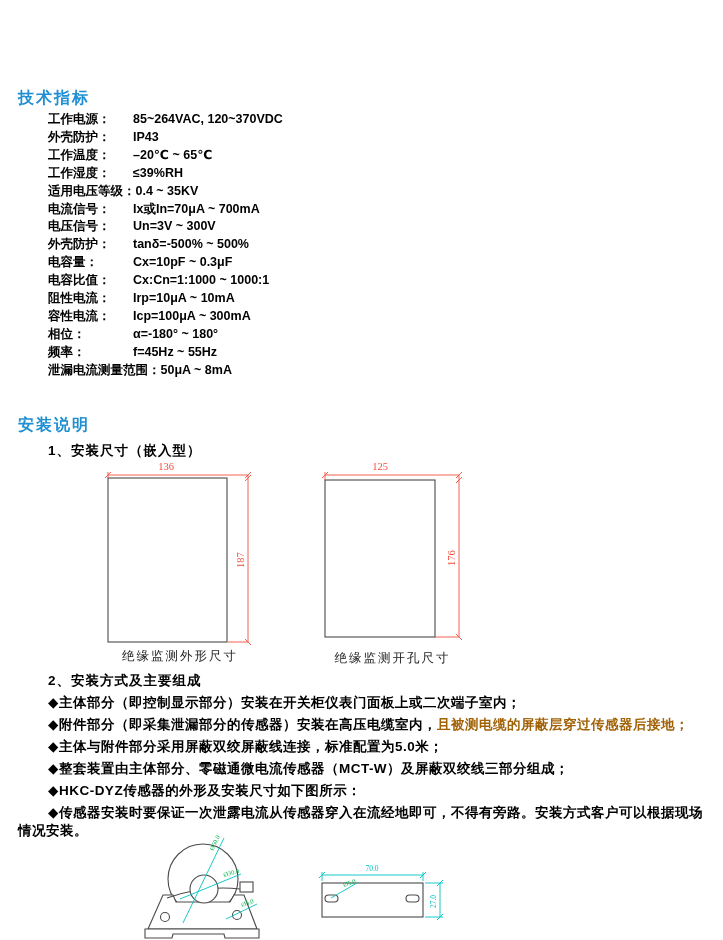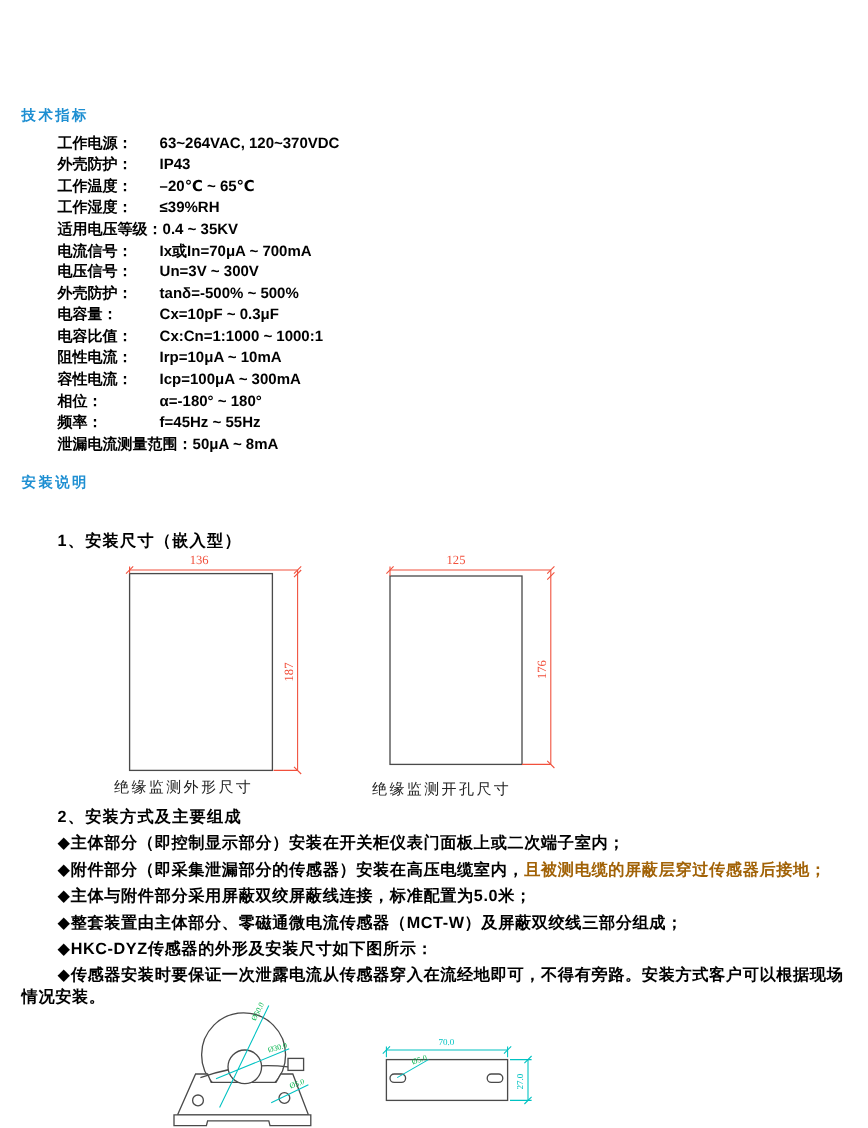--- a/index.html
+++ b/index.html
@@ -2,56 +2,56 @@
 <html><head>
 <meta charset="utf-8">
 <style>
   * { margin:0; padding:0; box-sizing:border-box; }
   html,body { background:#ffffff; }
   .page {
     position:relative; width:723px; height:940px; background:#fff; overflow:hidden;
     font-family:"Liberation Sans","DejaVu Sans",sans-serif; color:#000;
   }
   .sec-title {
-    position:absolute; left:18px; font-size:12px; font-weight:bold;
+    position:absolute; left:18px; font-size:16px; font-weight:bold;
     color:#1e8fd2; letter-spacing:2px;text-align:right;
   }
   .spec-list { position:absolute; left:48px; top:111px; font-size:12.5px; font-weight:bold; }
   .spec-row { display:flex; line-height:17.9px; white-space:nowrap; }
   .spec-label { min-width:85px; }
   .sub-title { position:absolute; left:48px; font-size:13.5px; font-weight:bold; letter-spacing:1px; }
   .drawing { position:absolute; }
   .cad-line { stroke:#4a4a4a; stroke-width:1.1; fill:#fff; }
   .cad-line-nf { stroke:#4a4a4a; stroke-width:1.1; fill:none; }
   .dim-red { stroke:#f1503c; stroke-width:0.9; fill:none; }
   .dim-red-text { fill:#f1503c; font-family:"Liberation Serif",serif; font-size:10.5px; }
   .dim-cyan { stroke:#00c2c2; stroke-width:0.9; fill:none; }
   .dim-cyan-text { fill:#00c2c2; font-family:"Liberation Serif",serif; font-size:7.5px; }
   .dim-green-text { fill:#00b44b; font-family:"Liberation Serif",serif; font-size:6.5px; }
   .caption {
-    position:absolute; text-align:left; font-family:"Liberation Serif","DejaVu Serif",serif;
+    position:absolute; text-align:center; font-family:"Liberation Serif","DejaVu Serif",serif;
     font-size:12.5px; color:#222; letter-spacing:2px;
   }
   .method { position:absolute; left:18px; top:672px; width:697px; font-size:13.5px; font-weight:bold; }
   .method-title { margin-left:30px; line-height:18px; margin-bottom:4px; letter-spacing:1px; }
   .bullet { margin-left:30px; line-height:18px; margin-bottom:4px; letter-spacing:0.5px; }
   .bullet-wrap { margin-left:0; text-indent:30px; line-height:17.5px; margin-bottom:12px; letter-spacing:0.5px; }
   .red-text { color:#a16207; }
 </style>
 </head>
 <body>
 
 <div class="page">
 
   <div class="sec-title" style="top:88px;">技术指标</div>
 
   <div class="spec-list">
     <div class="spec-row">
         <span class="spec-label">工作电源：</span>
-        <span>63~264VAC, 120~370VDC</span>
+        <span>85~264VAC, 120~370VDC</span>
       </div>
     <div class="spec-row">
         <span class="spec-label">外壳防护：</span>
         <span>IP43</span>
       </div>
     <div class="spec-row">
         <span class="spec-label">工作温度：</span>
         <span>–20℃ ~ 65℃</span>
       </div>
     <div class="spec-row">
@@ -97,21 +97,21 @@
     <div class="spec-row">
         <span class="spec-label">频率：</span>
         <span>f=45Hz ~ 55Hz</span>
       </div>
     <div class="spec-row">
         <span class="spec-label">泄漏电流测量范围：</span>
         <span>50μA ~ 8mA</span>
       </div>
   </div>
 
-  <div class="sec-title" style="top:394px;">安装说明</div>
+  <div class="sec-title" style="top:415px;">安装说明</div>
   <div class="sub-title" style="top:442px;">1、安装尺寸（嵌入型）</div>
 
   <svg class="drawing" style="left:95px; top:455px;" width="170" height="200" viewBox="0 0 170 200">
     <rect class="cad-line" x="13" y="23" width="119" height="164"></rect>
     <path class="dim-red" d="M13,23 L13,17 M13,20 L153,20 M153,20 L153,187 M133,187 L153,187"></path>
     <path class="dim-red" d="M10,23 L16,17 M150,23 L156,17 M150,26 L156,20 M150,184 L156,190"></path>
     <text class="dim-red-text" x="71" y="15" text-anchor="middle">136</text>
     <text class="dim-red-text" x="149" y="105" text-anchor="middle" transform="rotate(-90 149 105)">187</text>
   </svg>
   <div class="caption" style="left:95px; top:648px; width:170px;">绝缘监测外形尺寸</div>

